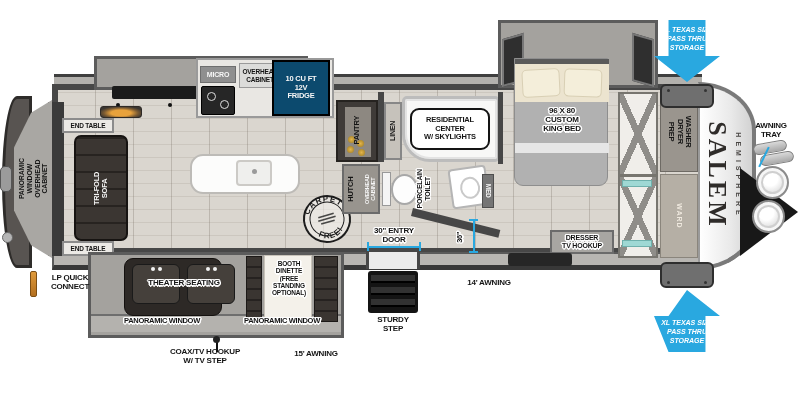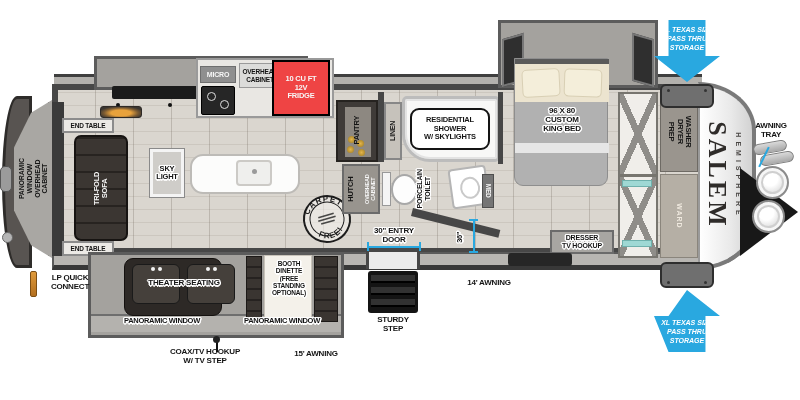--- a/index.html
+++ b/index.html
@@ -73,30 +73,26 @@
     <div class="lbl s7 white" style="text-shadow:none">MICRO</div>
   </div>
   <div class="abs vc" style="left:239px;top:63px;width:42px;height:25px;background:#dcdcda;border:1px solid #9a9a9a">
     <div class="lbl s65">OVERHEAD
 CABINET</div>
   </div>
   <div class="abs" style="left:201px;top:86px;width:34px;height:29px;background:#262626;border:1px solid #000;border-radius:2px">
     <div class="abs" style="left:5px;top:5px;width:9px;height:9px;border:1.5px solid #ddd;border-radius:50%"></div>
     <div class="abs" style="left:18px;top:13px;width:9px;height:9px;border:1.5px solid #ddd;border-radius:50%"></div>
   </div>
-  <div class="abs vc" style="left:272px;top:60px;width:58px;height:56px;background:#ef4444;border:2px solid #000">
+  <div class="abs vc" style="left:272px;top:60px;width:58px;height:56px;background:#0c4a6e;border:2px solid #000">
     <div class="lbl s75 white" style="text-shadow:none">10 CU FT
 12V
 FRIDGE</div>
   </div>
 
-  <div class="abs vc" style="left:150px;top:149px;width:34px;height:48px;background:#cfcdc9;border:3px solid #f4f4f4;outline:1px solid #8a8a8a">
-    <div class="lbl s75 halo">SKY
-LIGHT</div>
-  </div>
   <div class="abs" style="left:190px;top:154px;width:110px;height:40px;background:#fcfcfb;border:2px solid #bdbbb7;border-radius:13px">
     <div class="abs" style="left:44px;top:4px;width:36px;height:26px;background:#efefed;border:2px solid #cccac6;border-radius:4px"></div>
     <div class="abs" style="left:60px;top:13px;width:5px;height:5px;background:#9a9a9a;border-radius:50%"></div>
   </div>
 
   <div class="abs" style="left:302px;top:194px;width:50px;height:50px;transform:rotate(-16deg)">
     <svg width="50" height="50" viewBox="0 0 50 50">
       <circle cx="25" cy="25" r="23" fill="rgba(246,244,240,0.55)" stroke="#1d1d1d" stroke-width="2"></circle>
       <circle cx="25" cy="25" r="17" fill="none" stroke="#1d1d1d" stroke-width="1"></circle>
       <path id="arcTop" d="M 5.5,27 A 19.5,19.5 0 0 1 44.5,27" fill="none"></path>
@@ -132,21 +128,21 @@
     <div class="lbl rm90 s75" style="width:50px">HUTCH</div>
   </div>
   <div class="abs vc" style="left:361px;top:164px;width:18px;height:50px">
     <div class="lbl rm90 s55 white" style="width:50px;text-shadow:none">OVERHEAD
 CABINET</div>
   </div>
 
   <div class="abs" style="left:402px;top:96px;width:98px;height:66px;background:#f8f8f7;border:3px solid #bcbcbc;border-radius:5px 5px 5px 28px;box-shadow:inset 0 0 0 2px #e3e3e3"></div>
   <div class="abs vc" style="left:410px;top:108px;width:80px;height:42px;background:#fff;border:2px solid #141414;border-radius:9px">
     <div class="lbl s75">RESIDENTIAL
-SHOWER
+CENTER
 W/ SKYLIGHTS</div>
   </div>
   <div class="abs" style="left:382px;top:172px;width:9px;height:34px;background:#f5f5f5;border:1px solid #999"></div>
   <div class="abs" style="left:391px;top:174px;width:27px;height:31px;background:#fdfdfd;border:2px solid #a8a8a8;border-radius:50%"></div>
   <div class="abs vc" style="left:411px;top:158px;width:26px;height:62px">
     <div class="lbl rm90 s7 halo" style="width:62px">PORCELAIN
 TOILET</div>
   </div>
   <div class="abs" style="left:450px;top:167px;width:38px;height:40px;background:#fff;border:2px solid #b5b5b5;border-radius:4px;transform:rotate(-8deg)">
     <div class="abs" style="left:8px;top:8px;width:20px;height:22px;border:2px solid #c9c9c9;border-radius:50%"></div>

